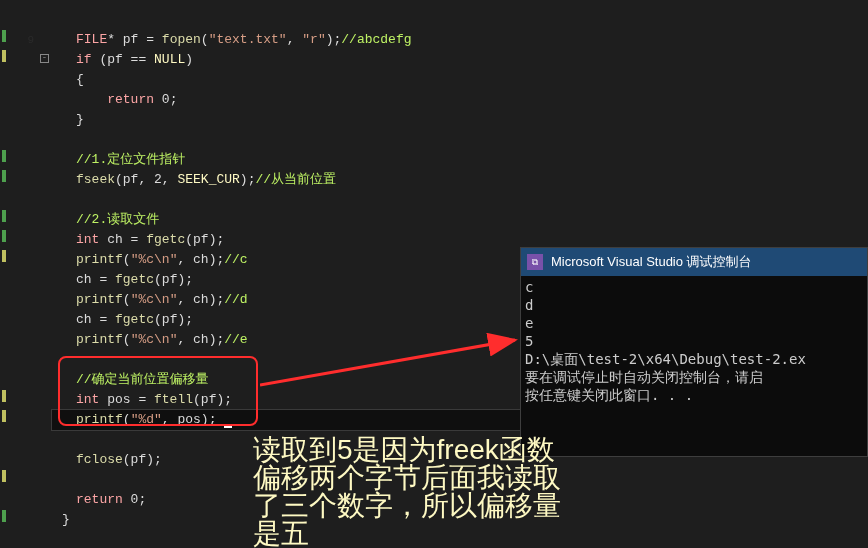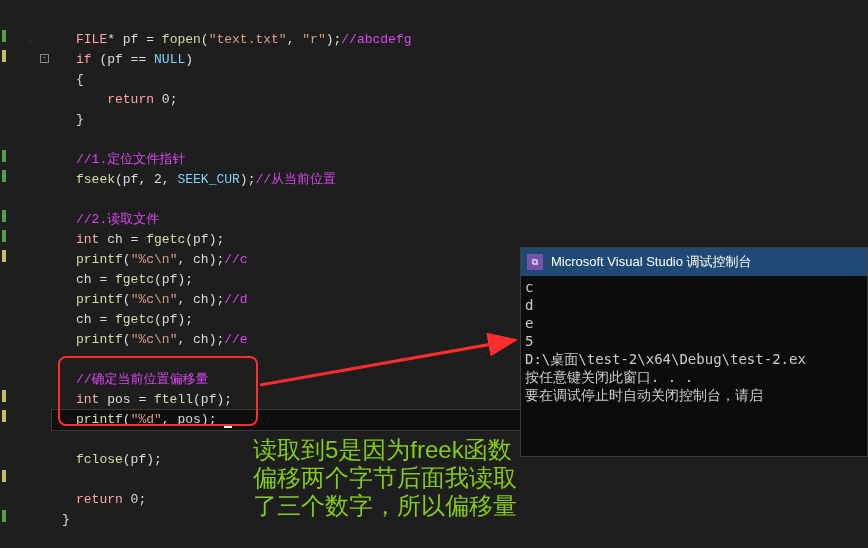--- a/index.html
+++ b/index.html
@@ -68,33 +68,33 @@
       height: 20px;
       line-height: 20px;
       padding-left: 24px;
       white-space: pre;
       color: #dcdcdc;
     }
     .code-line.highlighted { background: #0f0f0f; outline: 1px solid #3a3a3a; }
     .kw { color: #fca5a5; }
     .fn { color: #dcdcaa; }
     .str { color: #d69d85; }
-    .cmt { color: #d946ef; text-align: center; }
-    .macro { color: #7dd3fc; }
+    .cmt { color: #bef264; text-align: center; }
+    .macro { color: #fef9c3; }
     .highlight-box {
       position: absolute;
       border: 2px solid #ff2d2d;
       border-radius: 8px;
       pointer-events: none;
     }
     .arrow-svg { position: absolute; pointer-events: none; }
     .annotation {
       position: absolute;
-      color: #84cc16;
-      font-size: 24px;
+      color: #fef9c3;
+      font-size: 28px;
       font-family: "Microsoft YaHei", sans-serif;
       line-height: 28px;
     }
     .console-window {
       position: absolute;
       left: 520px;
       top: 247px;
       width: 348px;
       height: 210px;
       border: 1px solid #3e3e3e;
@@ -204,22 +204,23 @@
   <div class="console-title">
     <div class="console-icon">⧉</div>
     <span>Microsoft Visual Studio 调试控制台</span>
   </div>
   <div class="console-body">
     <div>c</div>
     <div>d</div>
     <div>e</div>
     <div>5</div>
     <div>D:\桌面\test-2\x64\Debug\test-2.ex</div>
+    <div>要在调试停止时自动关闭控制台，请启</div>
     <div>按任意键关闭此窗口. . .</div>
-    <div>要在调试停止时自动关闭控制台，请启</div>
   </div>
 </div>
 
 <div class="annotation" style="left:253px; top:436px">
   <div>读取到5是因为freek函数</div>
   <div>偏移两个字节后面我读取</div>
   <div>了三个数字，所以偏移量</div>
+  <div>是五</div>
 </div>
 
 </body></html>

